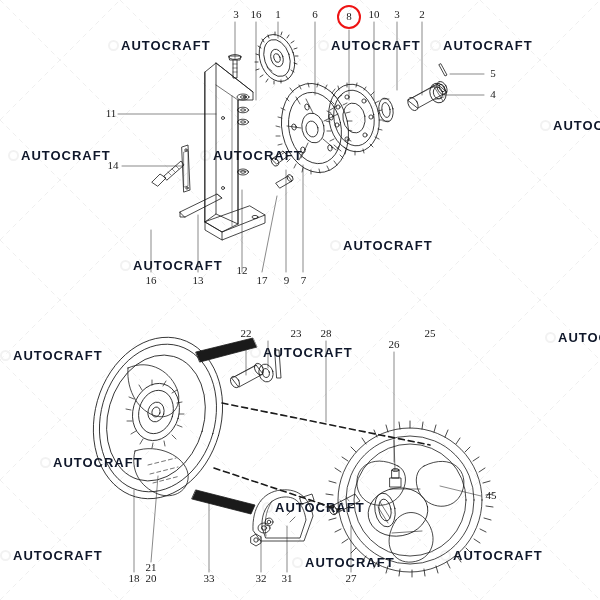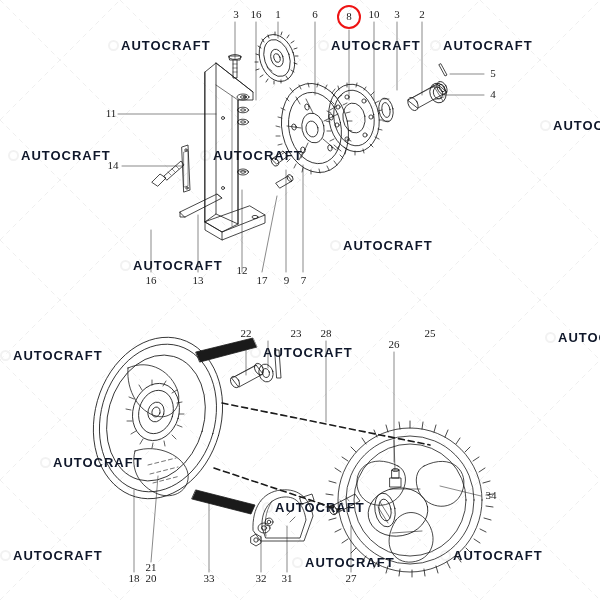--- a/index.html
+++ b/index.html
@@ -362,21 +362,21 @@
     <div class="lbl" style="left:281px;top:275px;width:11px;">9</div>
     <div class="lbl" style="left:298px;top:275px;width:11px;">7</div>
   </div>
 
   <div>
     <div class="lbl" style="left:239px;top:328px;width:14px;">22</div>
     <div class="lbl" style="left:261px;top:328px;width:14px;margin-left:28px;">23</div>
     <div class="lbl" style="left:319px;top:328px;width:14px;">28</div>
     <div class="lbl" style="left:387px;top:328px;width:14px;margin-left:36px;">25</div>
     <div class="lbl" style="left:387px;top:339px;width:14px;">26</div>
-    <div class="lbl" style="left:484px;top:490px;width:14px;">34</div>
+    <div class="lbl" style="left:484px;top:490px;width:14px;">45</div>
     <div class="lbl" style="left:127px;top:573px;width:14px;">18</div>
     <div class="lbl" style="left:144px;top:562px;width:14px;">21</div>
     <div class="lbl" style="left:144px;top:573px;width:14px;">20</div>
     <div class="lbl" style="left:202px;top:573px;width:14px;">33</div>
     <div class="lbl" style="left:254px;top:573px;width:14px;">32</div>
     <div class="lbl" style="left:280px;top:573px;width:14px;">31</div>
     <div class="lbl" style="left:344px;top:573px;width:14px;">27</div>
   </div>
 
 </div>

